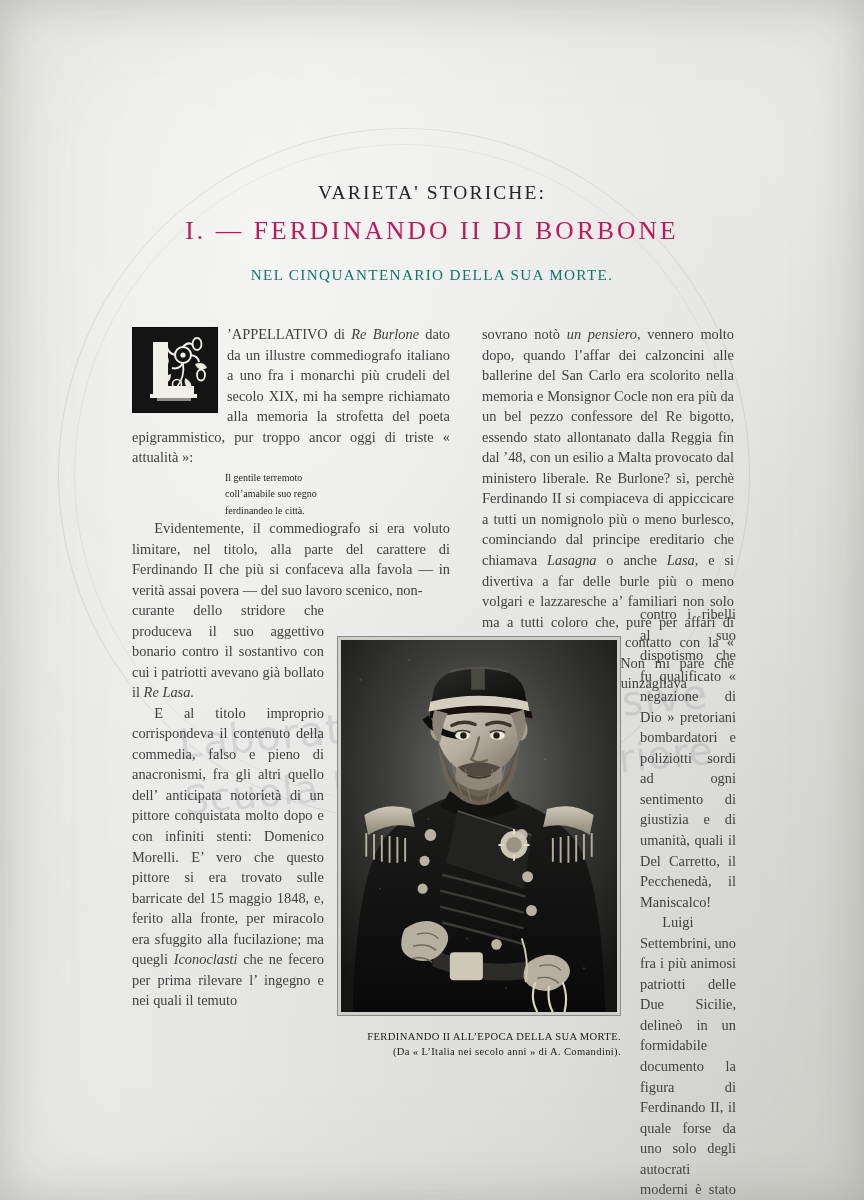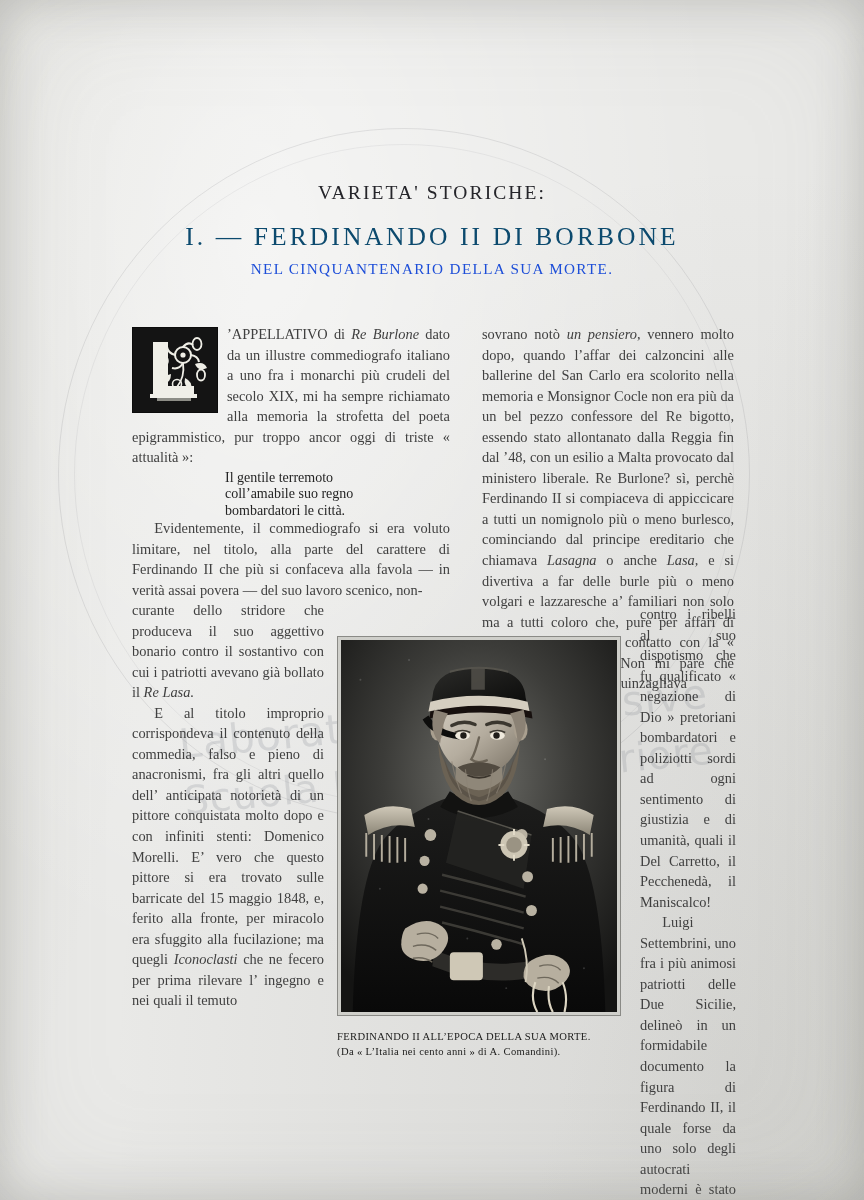--- a/index.html
+++ b/index.html
@@ -77,32 +77,32 @@
     position: absolute;
     left: 0;
     top: 182px;
     width: 864px;
     text-align: center;
   }
   .h-section {
     font-size: 19.5px;
     letter-spacing: 2.1px;
     color: #25252a;
-    margin-bottom: 18px;
+    margin-bottom: 12px;
   }
   .h-title {
     font-size: 25.5px;
     letter-spacing: 3.1px;
-    color: #0c4a6e;
-    margin-bottom: 8px;
+    color: #be185d;
+    margin-bottom: 20px;
   }
   .h-sub {
     font-size: 15.2px;
     letter-spacing: 1.35px;
-    color: #1d4ed8;
+    color: #0f766e;
   }
 
   
   .col {
     position: absolute;
     font-size: 14.4px;
     line-height: 20.55px;
     text-align: justify;
     text-justify: inter-word;
     color: #404040;
@@ -128,21 +128,21 @@
     position: relative;
     border: 1px solid #0c0c0c;
   }
   .dropcap svg { display: block; }
 
   .verse {
     position: absolute;
     left: 225px;
     top: 470px;
     width: 230px;
-    font-size: 14px;
+    font-size: 10px;
     line-height: 16.4px;
     color: #242424;
   }
 
   
   .figure {
     position: absolute;
     left: 337px;
     top: 636px;
     width: 284px;
@@ -156,21 +156,21 @@
     box-sizing: border-box;
   }
   .photo {
     width: 100%;
     height: 100%;
     display: block;
     background: #1a1a1a;
   }
   .caption {
     margin-top: 13px;
-    text-align: left;
+    text-align: right;
     font-size: 10.6px;
     line-height: 15px;
     letter-spacing: .35px;
     color: #20201f;
   }
 </style>
 </head>
 <body>
 
 <div class="page">
@@ -222,21 +222,21 @@
 
         <rect x="24" y="70" width="34" height="3" fill="#8d8d86"></rect>
       </svg>
     </div>
     <p class="noind">’APPELLATIVO di <i>Re Burlone</i> dato da un illustre commediografo italiano a uno fra i monarchi più crudeli del secolo XIX, mi ha sempre richiamato alla memoria la strofetta del poeta epigrammistico, pur troppo ancor oggi di triste « attualità »:</p>
   </div>
 
   <div class="verse">
     <div>Il gentile terremoto</div>
     <div>coll’amabile suo regno</div>
-    <div>bombardatori le città.</div>
+    <div>ferdinandeo le città.</div>
   </div>
 
   <div class="col" style="left:132px; top:518px; width:318px;">
     <p>Evidentemente, il commediografo si era voluto limitare, nel titolo, alla parte del carattere di Ferdinando II che più si confaceva alla favola — in verità assai povera — del suo lavoro scenico, non-</p>
   </div>
 
   <div class="col" id="col-left-narrow">
     <p class="noind">curante dello stridore che produceva il suo aggettivo bonario contro il sostantivo con cui i patriotti avevano già bollato il <i>Re Lasa.</i></p>
     <p>E al titolo improprio corrispondeva il contenuto della commedia, falso e pieno di anacronismi, fra gli altri quello dell’ anticipata notorietà di un pittore conquistata molto dopo e con infiniti stenti: Domenico Morelli. E’ vero che questo pittore si era trovato sulle barricate del 15 maggio 1848, e, ferito alla fronte, per miracolo era sfuggito alla fucilazione; ma quegli <i>Iconoclasti</i> che ne fecero per prima rilevare l’ ingegno e nei quali il temuto</p>
   </div>
@@ -414,18 +414,18 @@
             <circle cx="250" cy="330" r="1"></circle>
               <circle cx="40" cy="250" r="1"></circle>
             <circle cx="170" cy="350" r="1"></circle>
               <circle cx="90" cy="180" r="1"></circle>
           </g>
         </g>
       </svg>
     </div>
     <div class="caption">
       <div>FERDINANDO II ALL’EPOCA DELLA SUA MORTE.</div>
-      <div>(Da « L’Italia nei cento anni » di A. Comandini).</div>
+      <div>(Da « L’Italia nei secolo anni » di A. Comandini).</div>
     </div>
   </div>
 
   <div class="edge-shade"></div>
 </div>
 
 </body></html>

